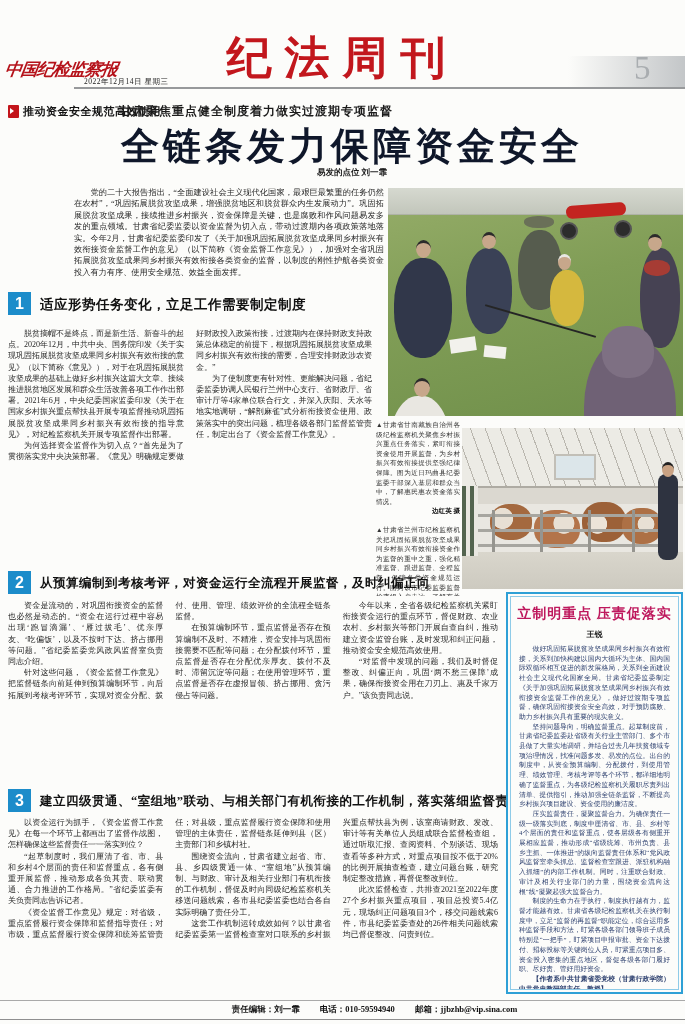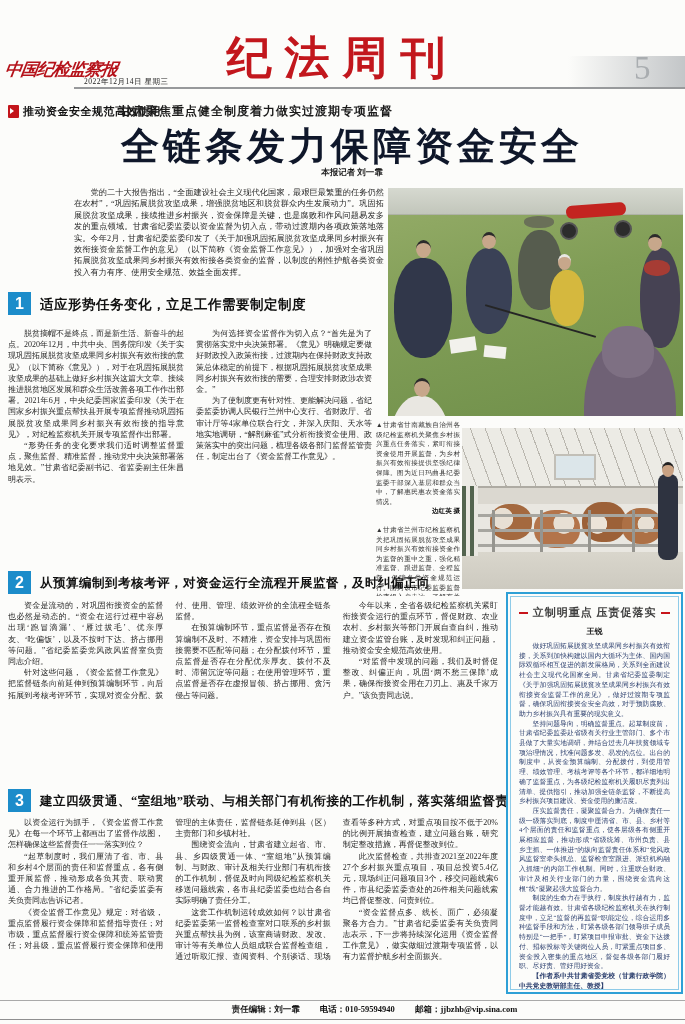--- a/index.html
+++ b/index.html
@@ -89,22 +89,22 @@
   
   #captions{left:376px;top:420px;width:84px;height:176px;overflow:hidden;}
   .caption{font-size:6.6px;line-height:9.6px;text-align:justify;color:#333;margin:0 0 9px 0;}
   .caption .credit{display:block;text-align:right;font-weight:bold;color:#111;}
 
   
   #sidebar{left:506px;top:592px;width:177px;height:402px;border:2px solid #2ea0d6;
            background:#fcfcfa;box-sizing:border-box;}
   #sidebar .inner{position:absolute;left:2px;top:2px;right:2px;bottom:2px;
                   border:1px solid #8ecbe8;padding:8px 8px 6px 8px;overflow:hidden;}
-  .cm-title{display:flex;align-items:center;justify-content:center;gap:5px;color:#404040;
-            font-size:11px;font-weight:900;letter-spacing:1px;white-space:nowrap;}
+  .cm-title{display:flex;align-items:center;justify-content:center;gap:5px;color:#be185d;
+            font-size:14px;font-weight:900;letter-spacing:1px;white-space:nowrap;}
   .cm-title:before,.cm-title:after{content:"";width:12px;height:2px;background:#c8151b;}
   .cm-author{text-align:center;font-size:8px;font-weight:bold;margin:6px 0 4px 0;color:#222;}
   .cm-body{font-size:6.8px;line-height:9.7px;text-align:justify;color:#2c3f6e;}
   .cm-body p{margin:0;text-indent:2em;}
   .cm-note{font-weight:bold;}
 
   
   .rule-footer-top{left:0;top:1000px;width:685px;height:1px;background:#a9a9a9;}
   .rule-footer-bot{left:0;top:1019px;width:685px;height:1px;background:#8f8f8f;}
   .footer{left:0;top:1004px;width:685px;text-align:center;font-size:8.5px;font-weight:bold;
@@ -125,21 +125,21 @@
   <div class="abs page-band"></div>
   <div class="abs page-number">5</div>
   <div class="abs rule-masthead"></div>
 
   <div class="abs kicker">
     <span class="kicker-icon"></span>
     <span class="kicker-label">推动资金安全规范高效使用</span>
   </div>
   <div class="abs subtitle">甘肃聚焦重点健全制度着力做实过渡期专项监督</div>
   <div class="abs headline">全链条发力保障资金安全</div>
-  <div class="abs byline">本报记者 刘一霏</div>
+  <div class="abs byline">易发的点位 刘一霏</div>
   <div class="abs intro">
     <p>党的二十大报告指出，“全面建设社会主义现代化国家，最艰巨最繁重的任务仍然在农村”，“巩固拓展脱贫攻坚成果，增强脱贫地区和脱贫群众内生发展动力”。巩固拓展脱贫攻坚成果，接续推进乡村振兴，资金保障是关键，也是腐败和作风问题易发多发的重点领域。甘肃省纪委监委以资金监督为切入点，带动过渡期内各项政策落地落实。今年2月，甘肃省纪委监委印发了《关于加强巩固拓展脱贫攻坚成果同乡村振兴有效衔接资金监督工作的意见》（以下简称《资金监督工作意见》），加强对全省巩固拓展脱贫攻坚成果同乡村振兴有效衔接各类资金的监督，以制度的刚性护航各类资金投入有力有序、使用安全规范、效益全面发挥。</p>
   </div>
 
   <div id="photo1" class="abs photo">
     <div class="road"></div>
     <div class="moto-body"></div>
     <div class="moto-wheel" style="left:172px;top:34px;"></div>
     <div class="moto-wheel" style="left:226px;top:32px;"></div>
     <div class="blob" style="left:6px;top:70px;width:58px;height:100px;background:#31374a;"></div>
@@ -159,21 +159,20 @@
     <div class="blob" style="left:214px;top:138px;width:52px;height:52px;background:#7e7083;"></div>
     <div class="paper" style="left:62px;top:150px;width:26px;height:14px;transform:rotate(-8deg);"></div>
     <div class="paper" style="left:96px;top:158px;width:22px;height:12px;transform:rotate(6deg);"></div>
     <div class="stick"></div>
   </div>
 
   <div id="sec1-badge" class="abs sec-badge">1</div>
   <div id="sec1-heading" class="abs sec-heading">适应形势任务变化，立足工作需要制定制度</div>
   <div id="sec1-body" class="abs sec-body cols2">
     <p>脱贫摘帽不是终点，而是新生活、新奋斗的起点。2020年12月，中共中央、国务院印发《关于实现巩固拓展脱贫攻坚成果同乡村振兴有效衔接的意见》（以下简称《意见》），对于在巩固拓展脱贫攻坚成果的基础上做好乡村振兴这篇大文章、接续推进脱贫地区发展和群众生活改善各项工作作出部署。2021年6月，中央纪委国家监委印发《关于在国家乡村振兴重点帮扶县开展专项监督推动巩固拓展脱贫攻坚成果同乡村振兴有效衔接的指导意见》，对纪检监察机关开展专项监督作出部署。</p>
-    <p>“形势任务的变化要求我们适时调整监督重点，聚焦监督、精准监督，推动党中央决策部署落地见效。”甘肃省纪委副书记、省监委副主任朱昌明表示。</p>
     <p>为何选择资金监督作为切入点？“首先是为了贯彻落实党中央决策部署。《意见》明确规定要做好财政投入政策衔接，过渡期内在保持财政支持政策总体稳定的前提下，根据巩固拓展脱贫攻坚成果同乡村振兴有效衔接的需要，合理安排财政涉农资金。”</p>
     <p>为了使制度更有针对性、更能解决问题，省纪委监委协调人民银行兰州中心支行、省财政厅、省审计厅等4家单位联合行文，并深入庆阳、天水等地实地调研，“解剖麻雀”式分析衔接资金使用、政策落实中的突出问题，梳理各级各部门监督监管责任，制定出台了《资金监督工作意见》。</p>
   </div>
 
   <div id="captions" class="abs">
     <p class="caption">
       <span>▲甘肃省甘南藏族自治州各级纪检监察机关聚焦乡村振兴重点任务落实，紧盯衔接资金使用开展监督，为乡村振兴有效衔接提供坚强纪律保障。图为近日玛曲县纪委监委干部深入基层和群众当中，了解惠民惠农资金落实情况。</span>
       <span class="credit">边红英 摄</span>
     </p>
     <p class="caption">
@@ -215,21 +214,20 @@
 
   <div id="sec3-badge" class="abs sec-badge">3</div>
   <div id="sec3-heading" class="abs sec-heading">建立四级贯通、“室组地”联动、与相关部门有机衔接的工作机制，落实落细监督责任</div>
   <div id="sec3-body" class="abs sec-body cols3">
     <p>以资金运行为抓手，《资金监督工作意见》在每一个环节上都画出了监督作战图，怎样确保这些监督责任一一落实到位？</p>
     <p>“起草制度时，我们厘清了省、市、县和乡村4个层面的责任和监督重点，各有侧重开展监督，推动形成各负其责、联动贯通、合力推进的工作格局。”省纪委监委有关负责同志告诉记者。</p>
     <p>《资金监督工作意见》规定：对省级，重点监督履行资金保障和监督指导责任；对市级，重点监督履行资金保障和统筹监管责任；对县级，重点监督履行资金保障和使用管理的主体责任，监督链条延伸到县（区）主责部门和乡镇村社。</p>
     <p>围绕资金流向，甘肃省建立起省、市、县、乡四级贯通一体、“室组地”从预算编制、与财政、审计及相关行业部门有机衔接的工作机制，督促及时向同级纪检监察机关移送问题线索，各市县纪委监委也结合各自实际明确了责任分工。</p>
     <p>这套工作机制运转成效如何？以甘肃省纪委监委第一监督检查室对口联系的乡村振兴重点帮扶县为例，该室商请财政、发改、审计等有关单位人员组成联合监督检查组，通过听取汇报、查阅资料、个别谈话、现场查看等多种方式，对重点项目按不低于20%的比例开展抽查检查，建立问题台账，研究制定整改措施，再督促整改到位。</p>
     <p>此次监督检查，共排查2021至2022年度27个乡村振兴重点项目，项目总投资5.4亿元，现场纠正问题项目3个，移交问题线索6件，市县纪委监委查处的26件相关问题线索均已督促整改、问责到位。</p>
-    <p>“资金监督点多、线长、面广，必须凝聚各方合力。”甘肃省纪委监委有关负责同志表示，下一步将持续深化运用《资金监督工作意见》，做实做细过渡期专项监督，以有力监督护航乡村全面振兴。</p>
   </div>
 
   <div id="sidebar" class="abs">
     <div class="inner">
       <div class="cm-title">立制明重点 压责促落实</div>
       <div class="cm-author">王锐</div>
       <div class="cm-body">
         <p>做好巩固拓展脱贫攻坚成果同乡村振兴有效衔接，关系到加快构建以国内大循环为主体、国内国际双循环相互促进的新发展格局，关系到全面建设社会主义现代化国家全局。甘肃省纪委监委制定《关于加强巩固拓展脱贫攻坚成果同乡村振兴有效衔接资金监督工作的意见》，做好过渡期专项监督，确保巩固衔接资金安全高效，对于预防腐败、助力乡村振兴具有重要的现实意义。</p>
         <p>坚持问题导向，明确监督重点。起草制度前，甘肃省纪委监委赴省级有关行业主管部门、多个市县做了大量实地调研，并结合过去几年扶贫领域专项治理情况，找准问题多发、易发的点位。出台的制度中，从资金预算编制、分配拨付，到使用管理、绩效管理、考核考评等各个环节，都详细地明确了监督重点，为各级纪检监察机关履职尽责列出清单、提供指引，推动加强全链条监督，不断提高乡村振兴项目建设、资金使用的廉洁度。</p>
         <p>压实监督责任，凝聚监督合力。为确保责任一级一级落实到底，制度中厘清省、市、县、乡村等4个层面的责任和监督重点，使各层级各有侧重开展相应监督，推动形成“省级统筹、市州负责、县乡主抓、一体推进”的纵向监督责任体系和“党风政风监督室牵头抓总、监督检查室跟进、派驻机构融入抓细”的内部工作机制。同时，注重联合财政、审计及相关行业部门的力量，围绕资金流向这根“线”凝聚起强大监督合力。</p>

